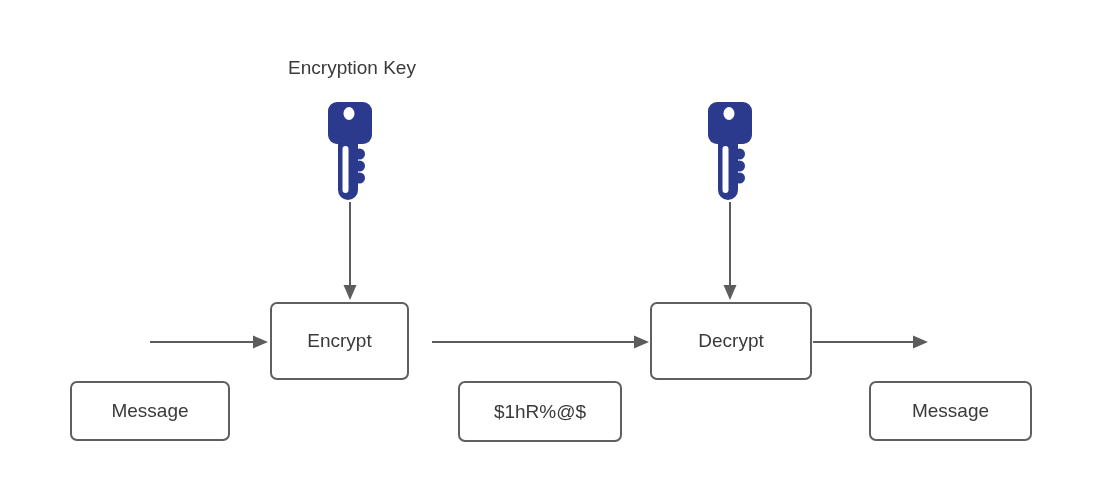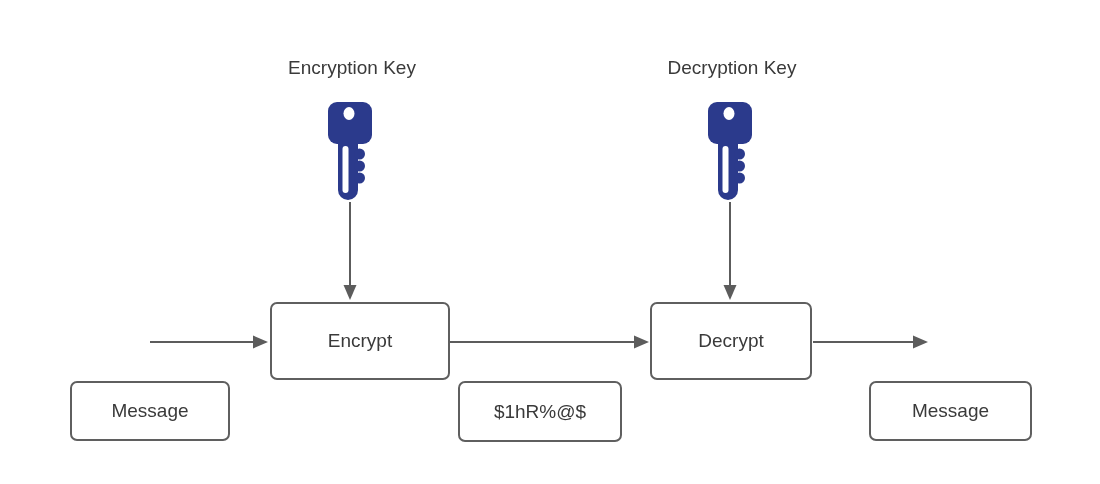--- a/index.html
+++ b/index.html
@@ -29,21 +29,21 @@
     box-sizing: border-box;
     border: 2.5px solid #5f5f5f;
     border-radius: 7px;
     background: #ffffff;
     display: flex;
     align-items: center;
     justify-content: center;
     font-size: 19px;
     color: #3a3a3a;
   }
-  .box-encrypt  { left: 270px; top: 302px; width: 180px; height: 78px; }
+  .box-encrypt  { left: 270px; top: 302px; width: 139px; height: 78px; }
   .box-decrypt  { left: 650px; top: 302px; width: 162px; height: 78px; align-items: center; }
   .box-msg-left { left: 70px;  top: 381px; width: 160px; height: 60px; }
   .box-cipher   { left: 458px; top: 381px; width: 164px; height: 61px; }
   .box-msg-right{ left: 869px; top: 381px; width: 163px; height: 60px; }
   .label-enc { left: 242px; top: 57px; }
   .label-dec { left: 622px; top: 57px; }
   .key-svg { position: absolute; width: 44px; height: 100px; }
   .key-enc { left: 328px; top: 102px; }
   .key-dec { left: 708px; top: 102px; }
   .arrow-layer { position: absolute; left: 0; top: 0; }
@@ -64,21 +64,20 @@
     <g stroke="none" fill="#5c5c5c">
       <polygon points="268,342 253,335.5 253,348.5"></polygon>
       <polygon points="649,342 634,335.5 634,348.5"></polygon>
       <polygon points="928,342 913,335.5 913,348.5"></polygon>
       <polygon points="350,300 343.5,285 356.5,285"></polygon>
       <polygon points="730,300 723.5,285 736.5,285"></polygon>
     </g>
   </svg>
 
   <div class="abs key-label label-enc">Encryption Key</div>
-  <div class="abs key-label label-dec">Decryption Key</div>
 
   <svg class="key-svg key-enc" viewBox="0 0 44 100" aria-hidden="true">
     <g fill="#2b3a8c">
       <rect x="0" y="0" width="44" height="42" rx="9"></rect>
       <path d="M10,38 h20 v50 a10,10 0 0 1 -20,0 z"></path>
       <circle cx="31.5" cy="52" r="5.5"></circle>
       <circle cx="31.5" cy="64" r="5.5"></circle>
       <circle cx="31.5" cy="76" r="5.5"></circle>
     </g>
     <rect x="14.5" y="44" width="6" height="47" rx="3" fill="#ffffff"></rect>

